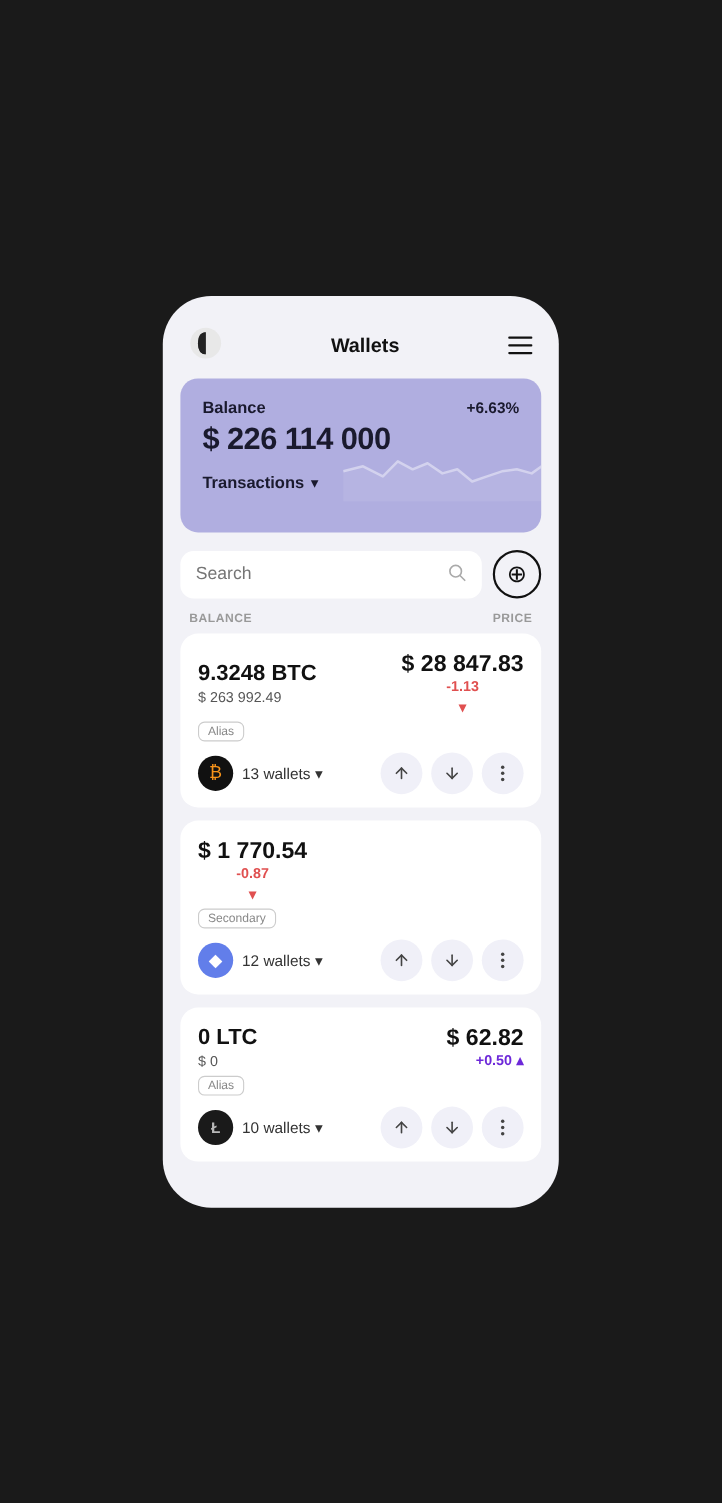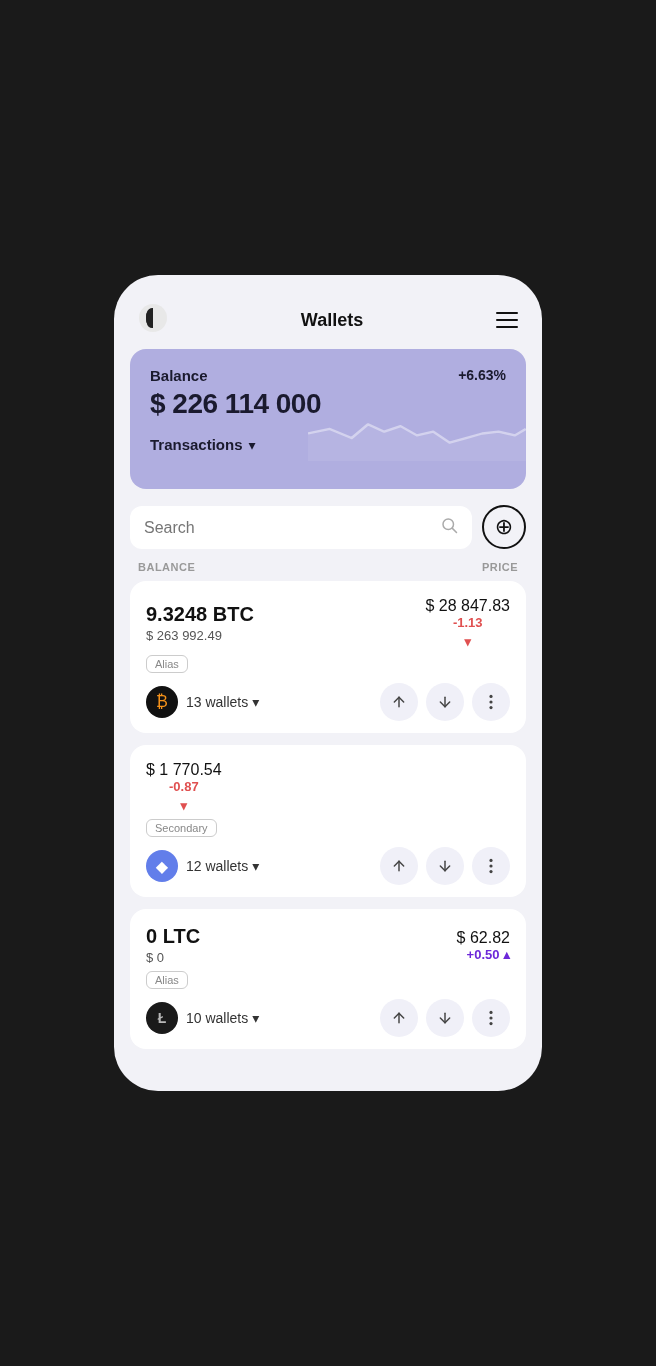--- a/index.html
+++ b/index.html
@@ -5,21 +5,21 @@
     * { box-sizing: border-box; margin: 0; padding: 0; }
     body {
       background: #1a1a1a;
       display: flex;
       justify-content: center;
       align-items: center;
       min-height: 100vh;
       font-family: -apple-system, BlinkMacSystemFont, 'Segoe UI', sans-serif;
     }
     .phone-shell {
-      width: 428px;
+      width: 360px;
       min-height: 750px;
       background: #f2f2f7;
       border-radius: 44px;
       overflow: hidden;
       padding: 20px 0 30px;
       position: relative;
     }
 
     
     .header {
@@ -175,22 +175,22 @@
     }
     .coin-usd {
       font-size: 13px;
       color: #555;
       margin-top: 2px;
     }
     .coin-price-col {
       text-align: right;
     }
     .coin-price {
-      font-size: 16px;
-      font-weight: 400;
+      font-size: 21px;
+      font-weight: 700;
       color: #111;
     }
     .coin-change {
       font-size: 13px;
       font-weight: 600;
       display: flex;
       align-items: center;
       gap: 4px;
       justify-content: flex-end;
     }

